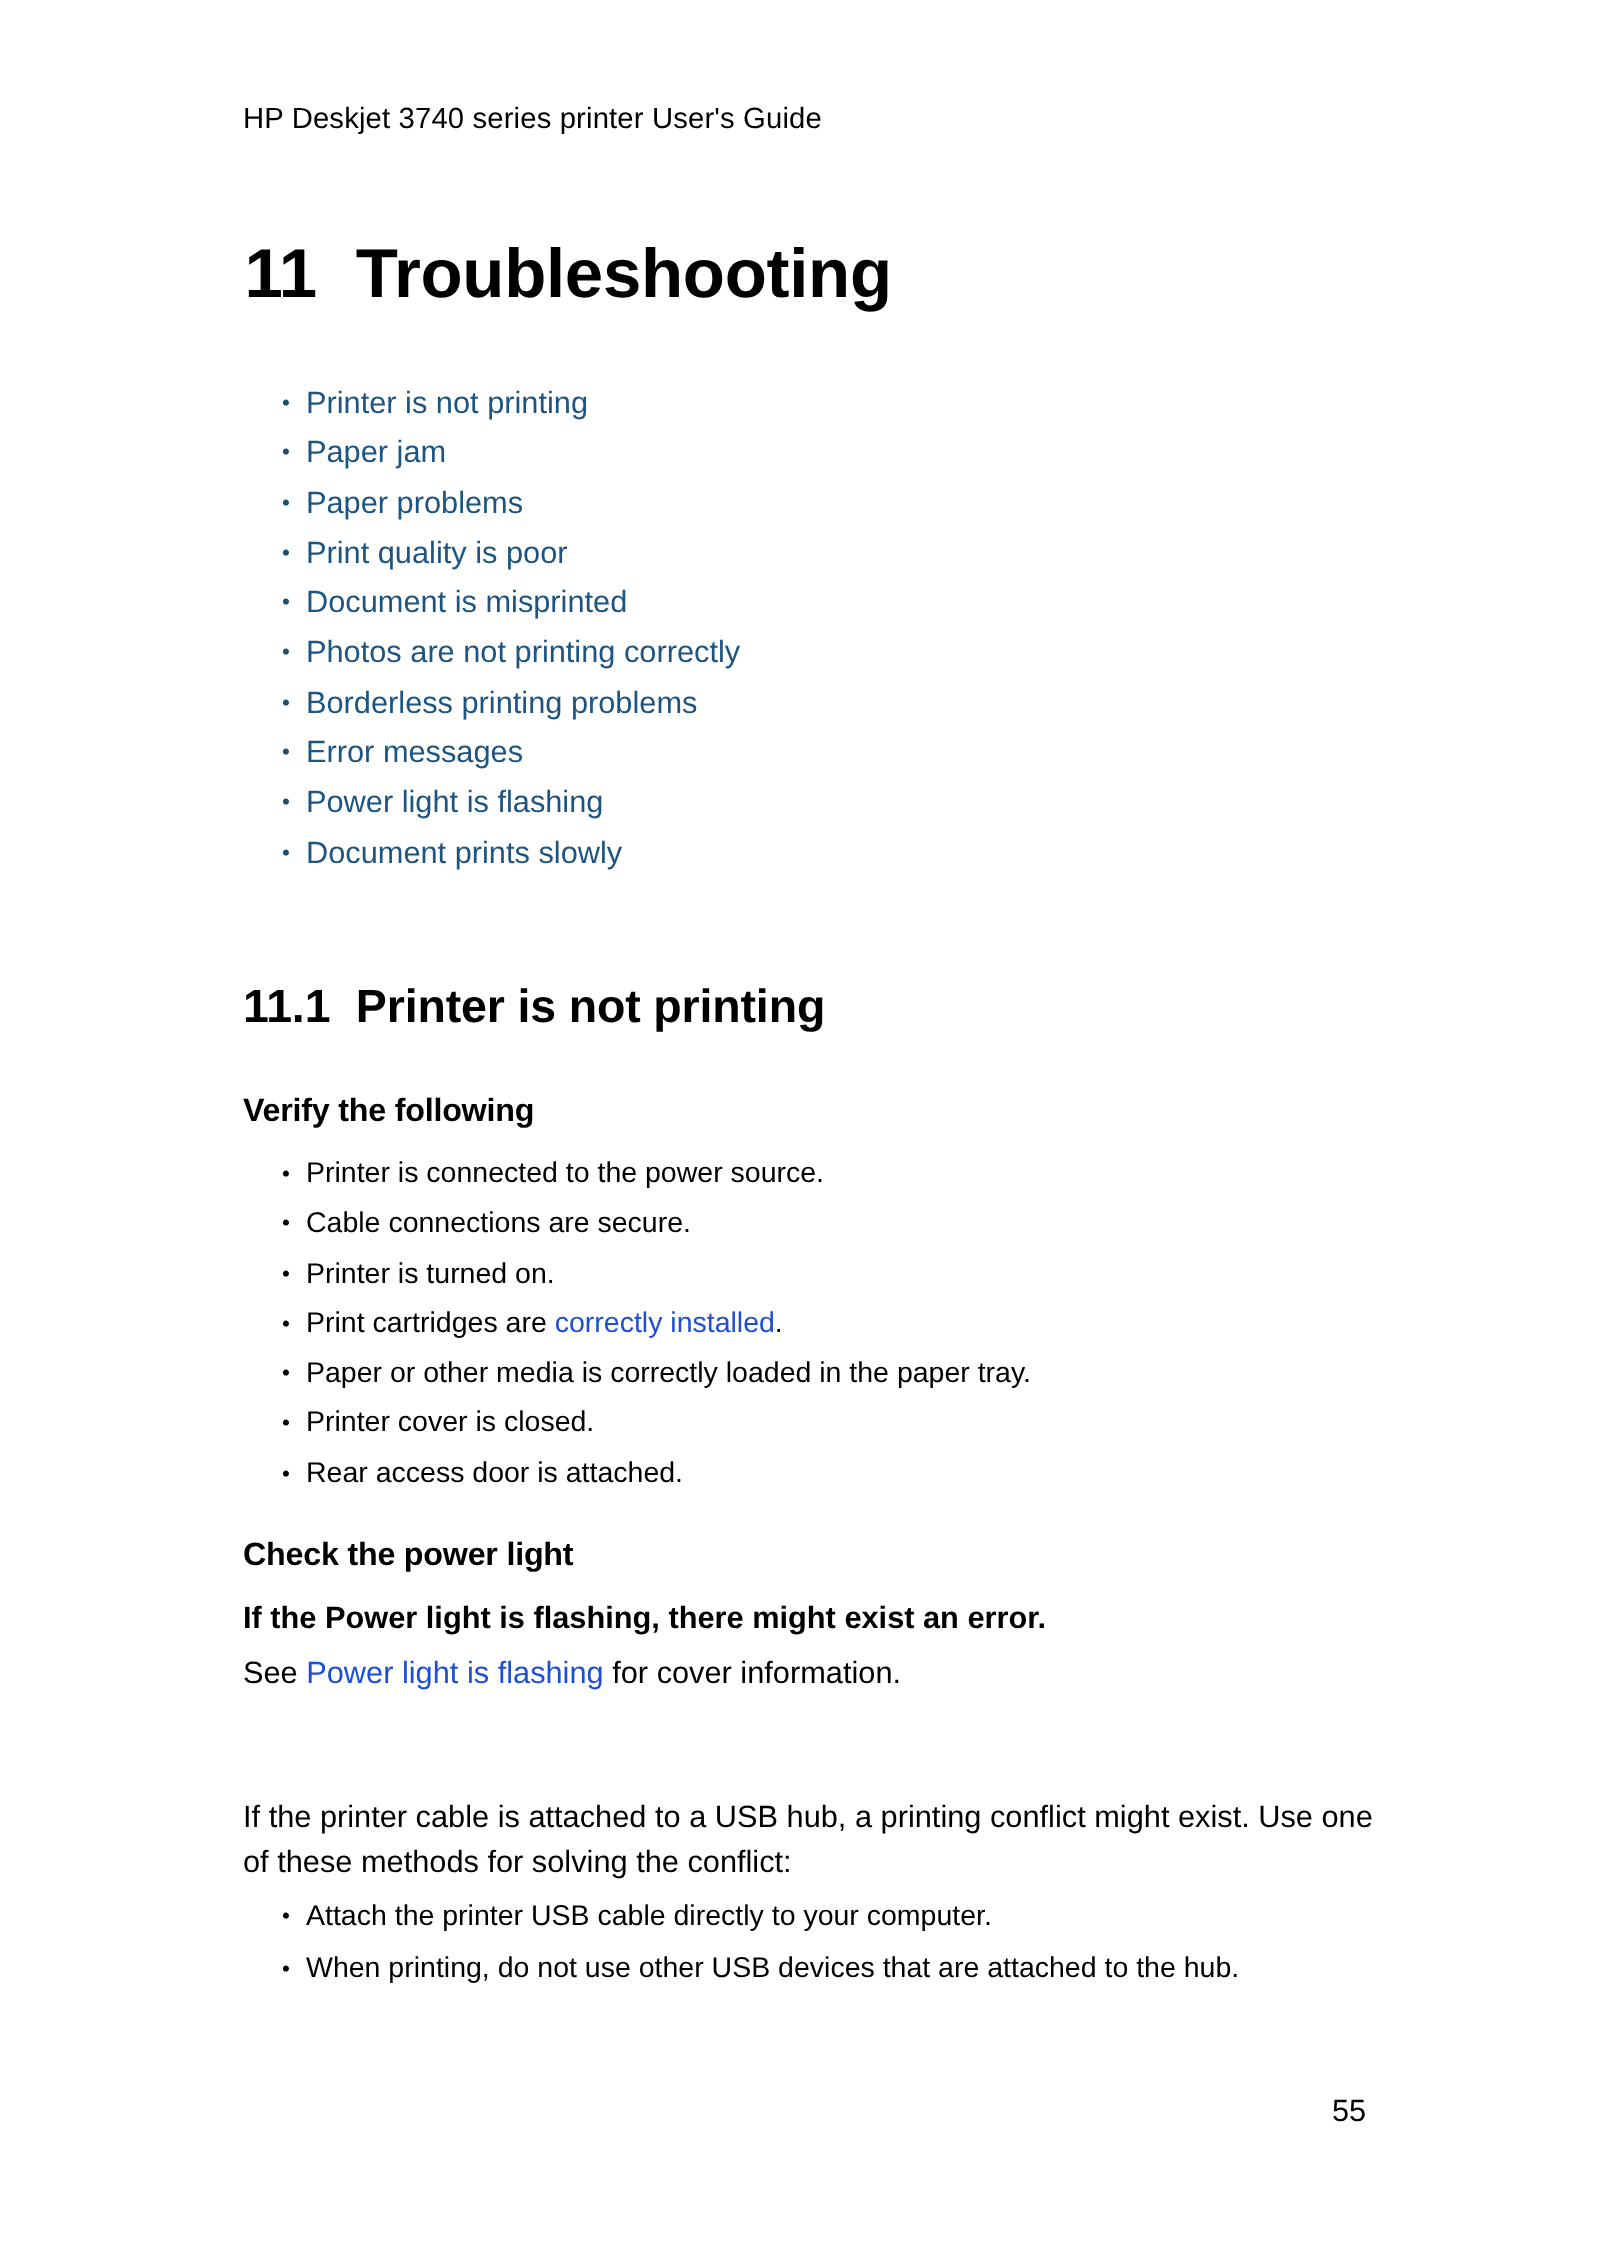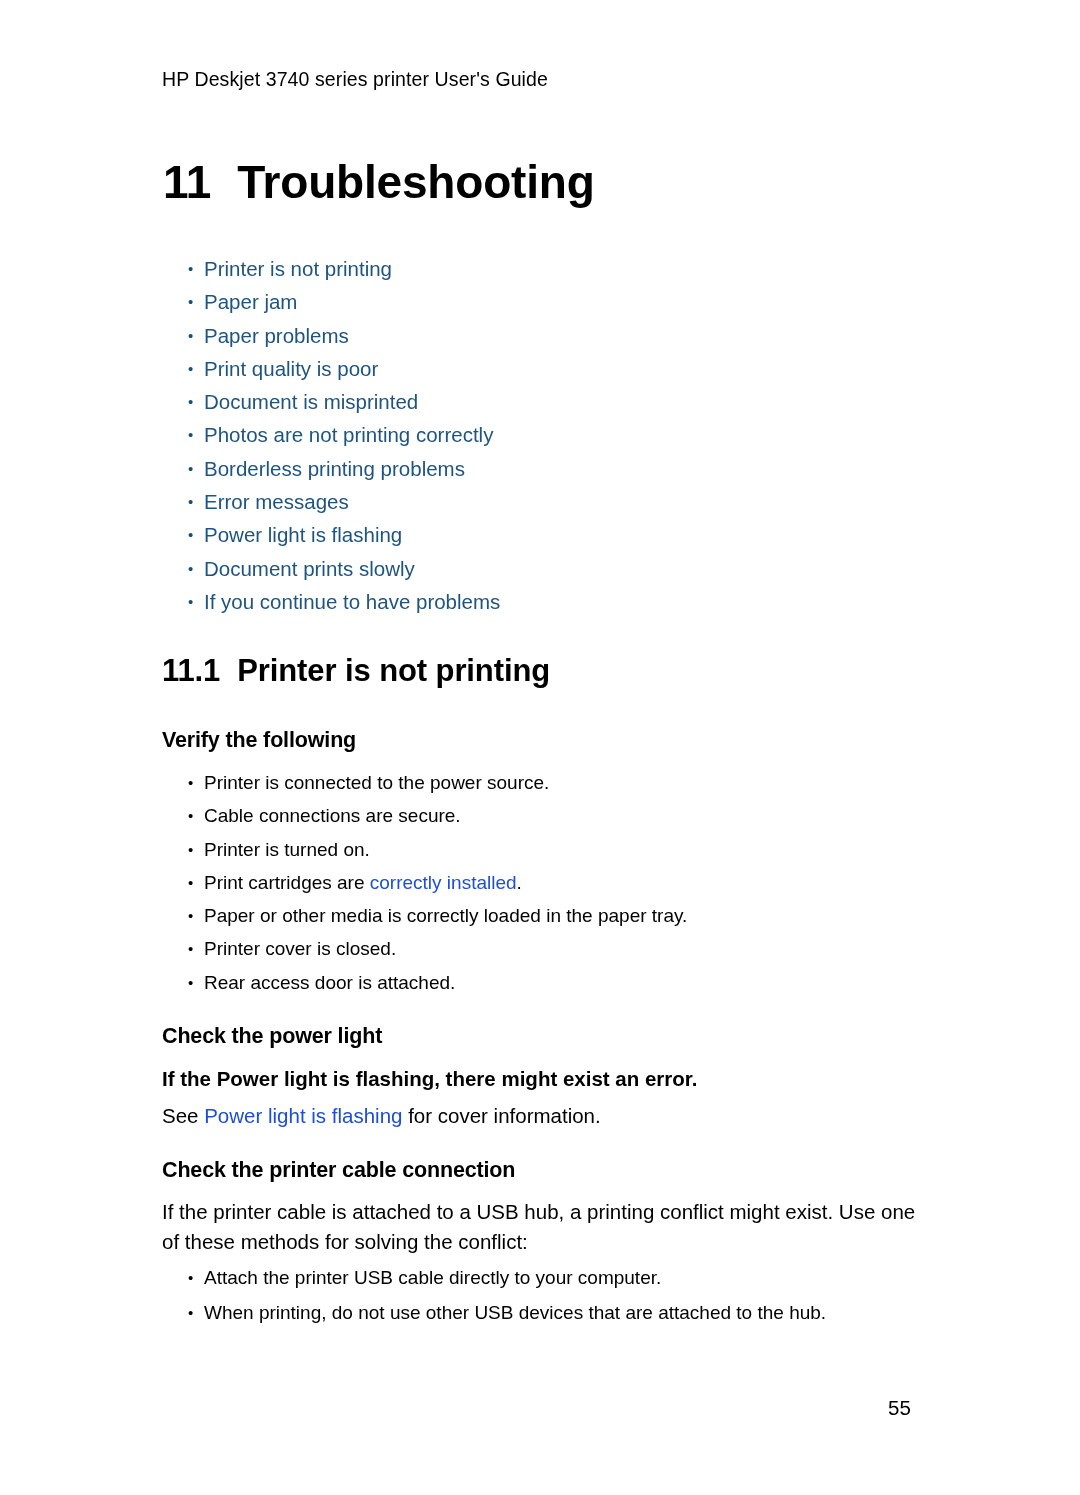--- a/index.html
+++ b/index.html
@@ -167,21 +167,20 @@
     <li><a class="toc-link" href="#">Printer is not printing</a></li>
     <li><a class="toc-link" href="#">Paper jam</a></li>
     <li><a class="toc-link" href="#">Paper problems</a></li>
     <li><a class="toc-link" href="#">Print quality is poor</a></li>
     <li><a class="toc-link" href="#">Document is misprinted</a></li>
     <li><a class="toc-link" href="#">Photos are not printing correctly</a></li>
     <li><a class="toc-link" href="#">Borderless printing problems</a></li>
     <li><a class="toc-link" href="#">Error messages</a></li>
     <li><a class="toc-link" href="#">Power light is flashing</a></li>
     <li><a class="toc-link" href="#">Document prints slowly</a></li>
-    <li><a class="toc-link" href="#">If you continue to have problems</a></li>
   </ul>
 
   <div class="section-heading">
     <span class="num">11.1</span><span>Printer is not printing</span>
   </div>
 
   <div class="sub-heading" id="sub-verify">Verify the following</div>
 
   <ul class="body-list" id="verify-list">
     <li><span>Printer is connected to the power source.</span></li>
@@ -192,21 +191,20 @@
     <li><span>Printer cover is closed.</span></li>
     <li><span>Rear access door is attached.</span></li>
   </ul>
 
   <div class="sub-heading" id="sub-power">Check the power light</div>
 
   <div class="para" id="para-power-1">If the Power light is flashing, there might exist an error.</div>
 
   <div class="para" id="para-power-2"><span>See </span><a class="inline-link" href="#">Power light is flashing</a><span> for cover information.</span></div>
 
-  <div class="sub-heading" id="sub-cable">Check the printer cable connection</div>
 
   <div class="para" id="para-cable">If the printer cable is attached to a USB hub, a printing conflict might exist. Use one of these methods for solving the conflict:</div>
 
   <ul class="body-list" id="cable-list">
     <li><span>Attach the printer USB cable directly to your computer.</span></li>
     <li><span>When printing, do not use other USB devices that are attached to the hub.</span></li>
   </ul>
 
   <div class="page-number">55</div>
 

